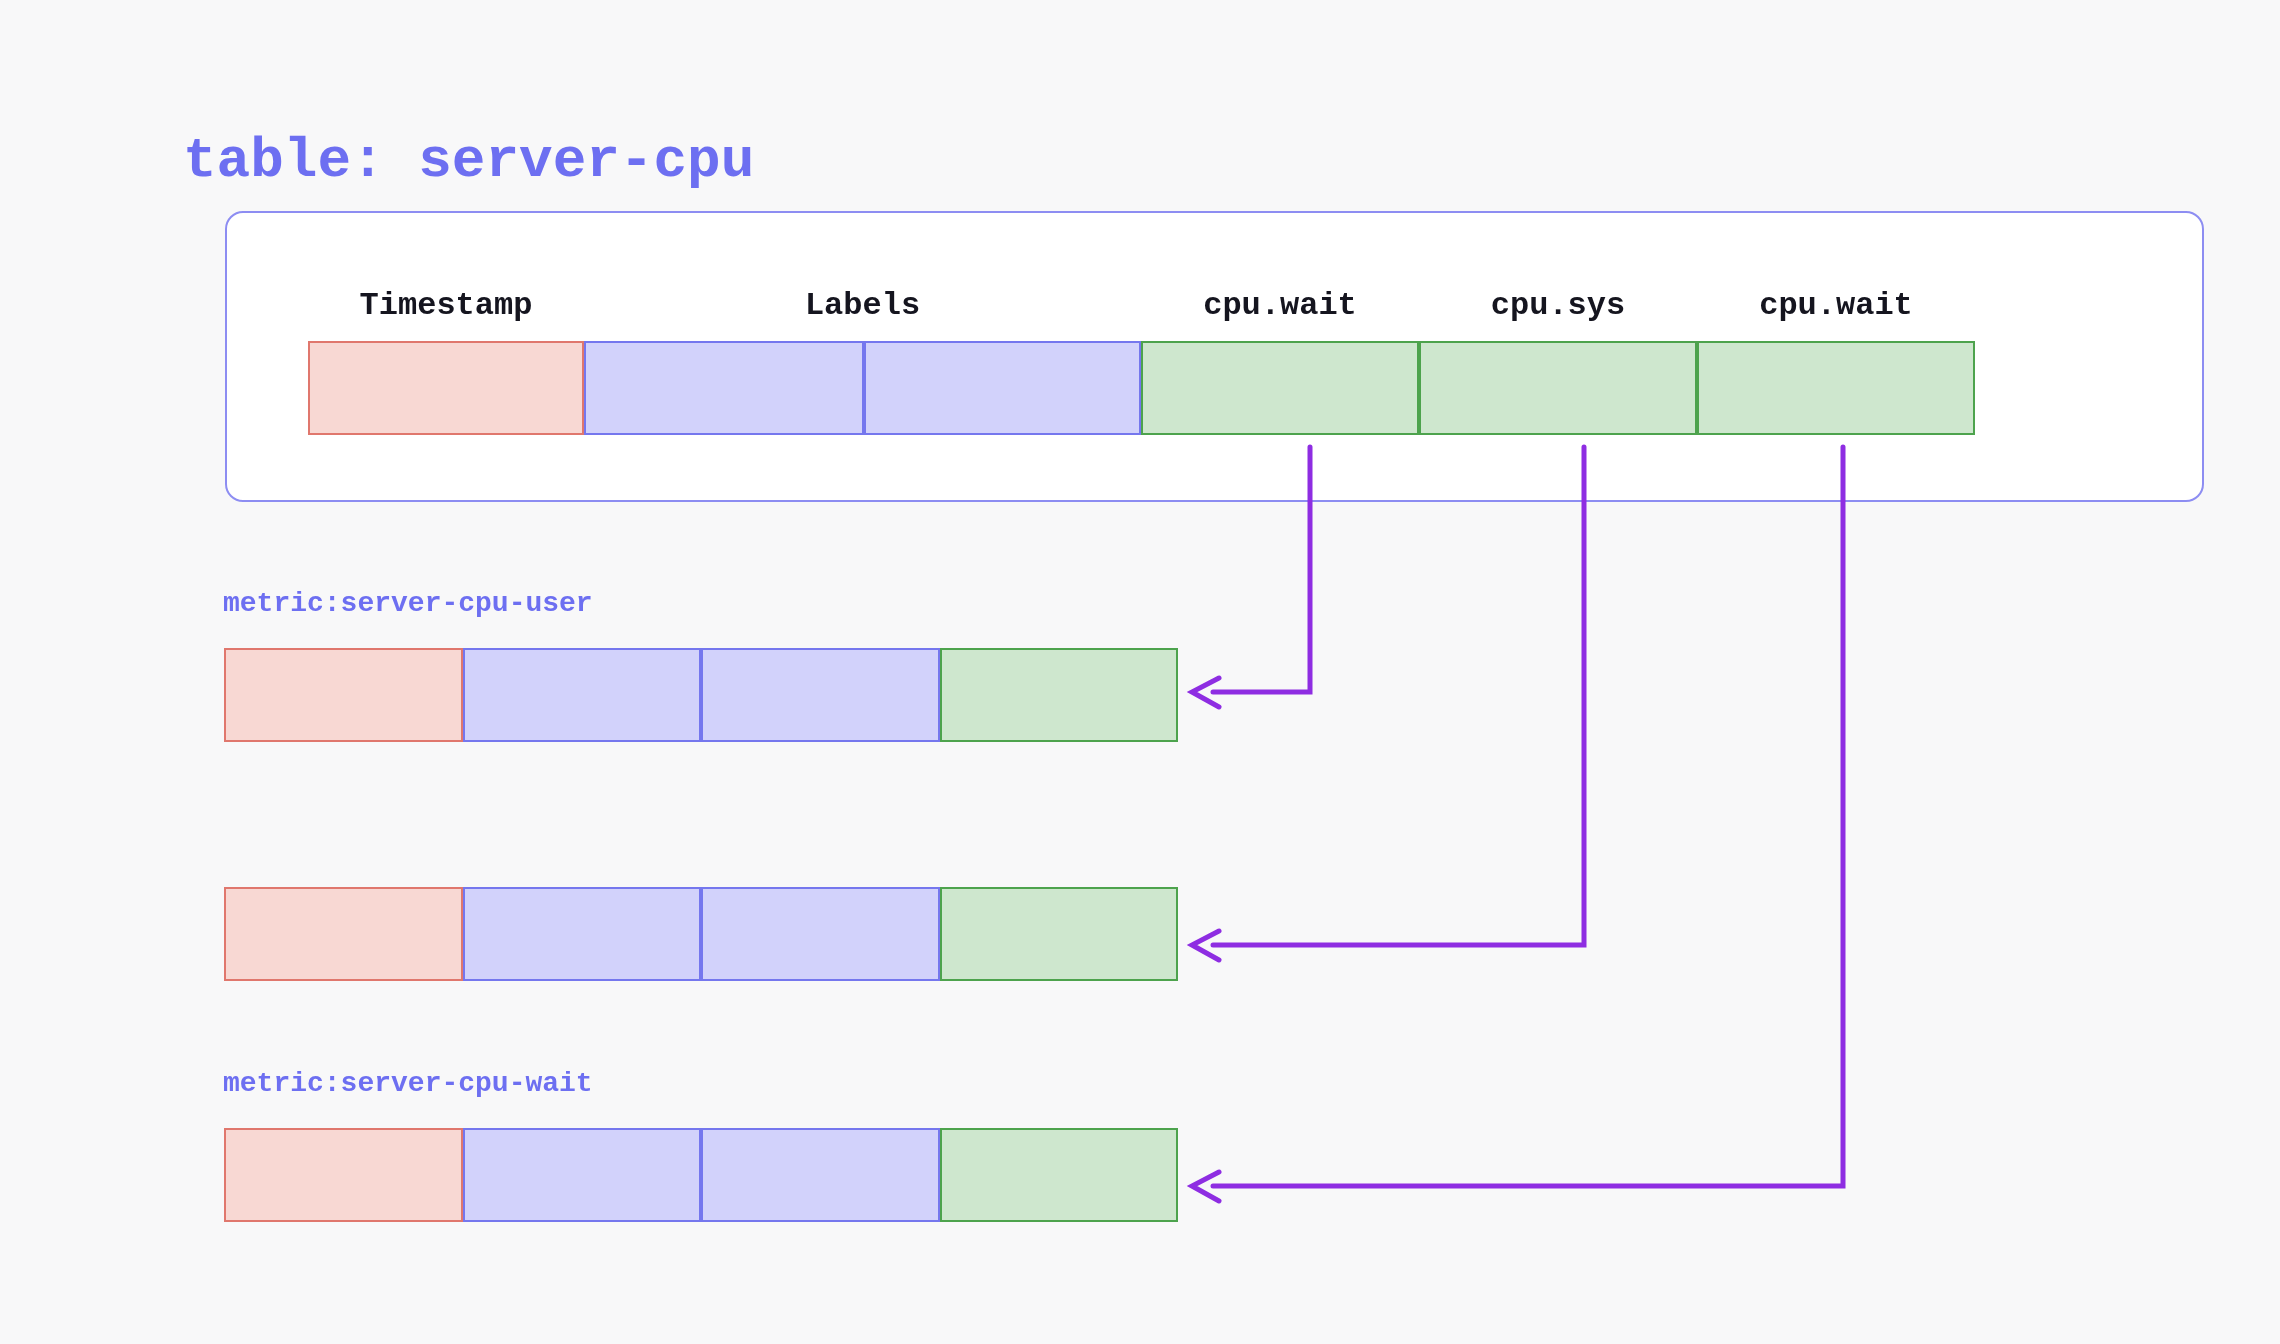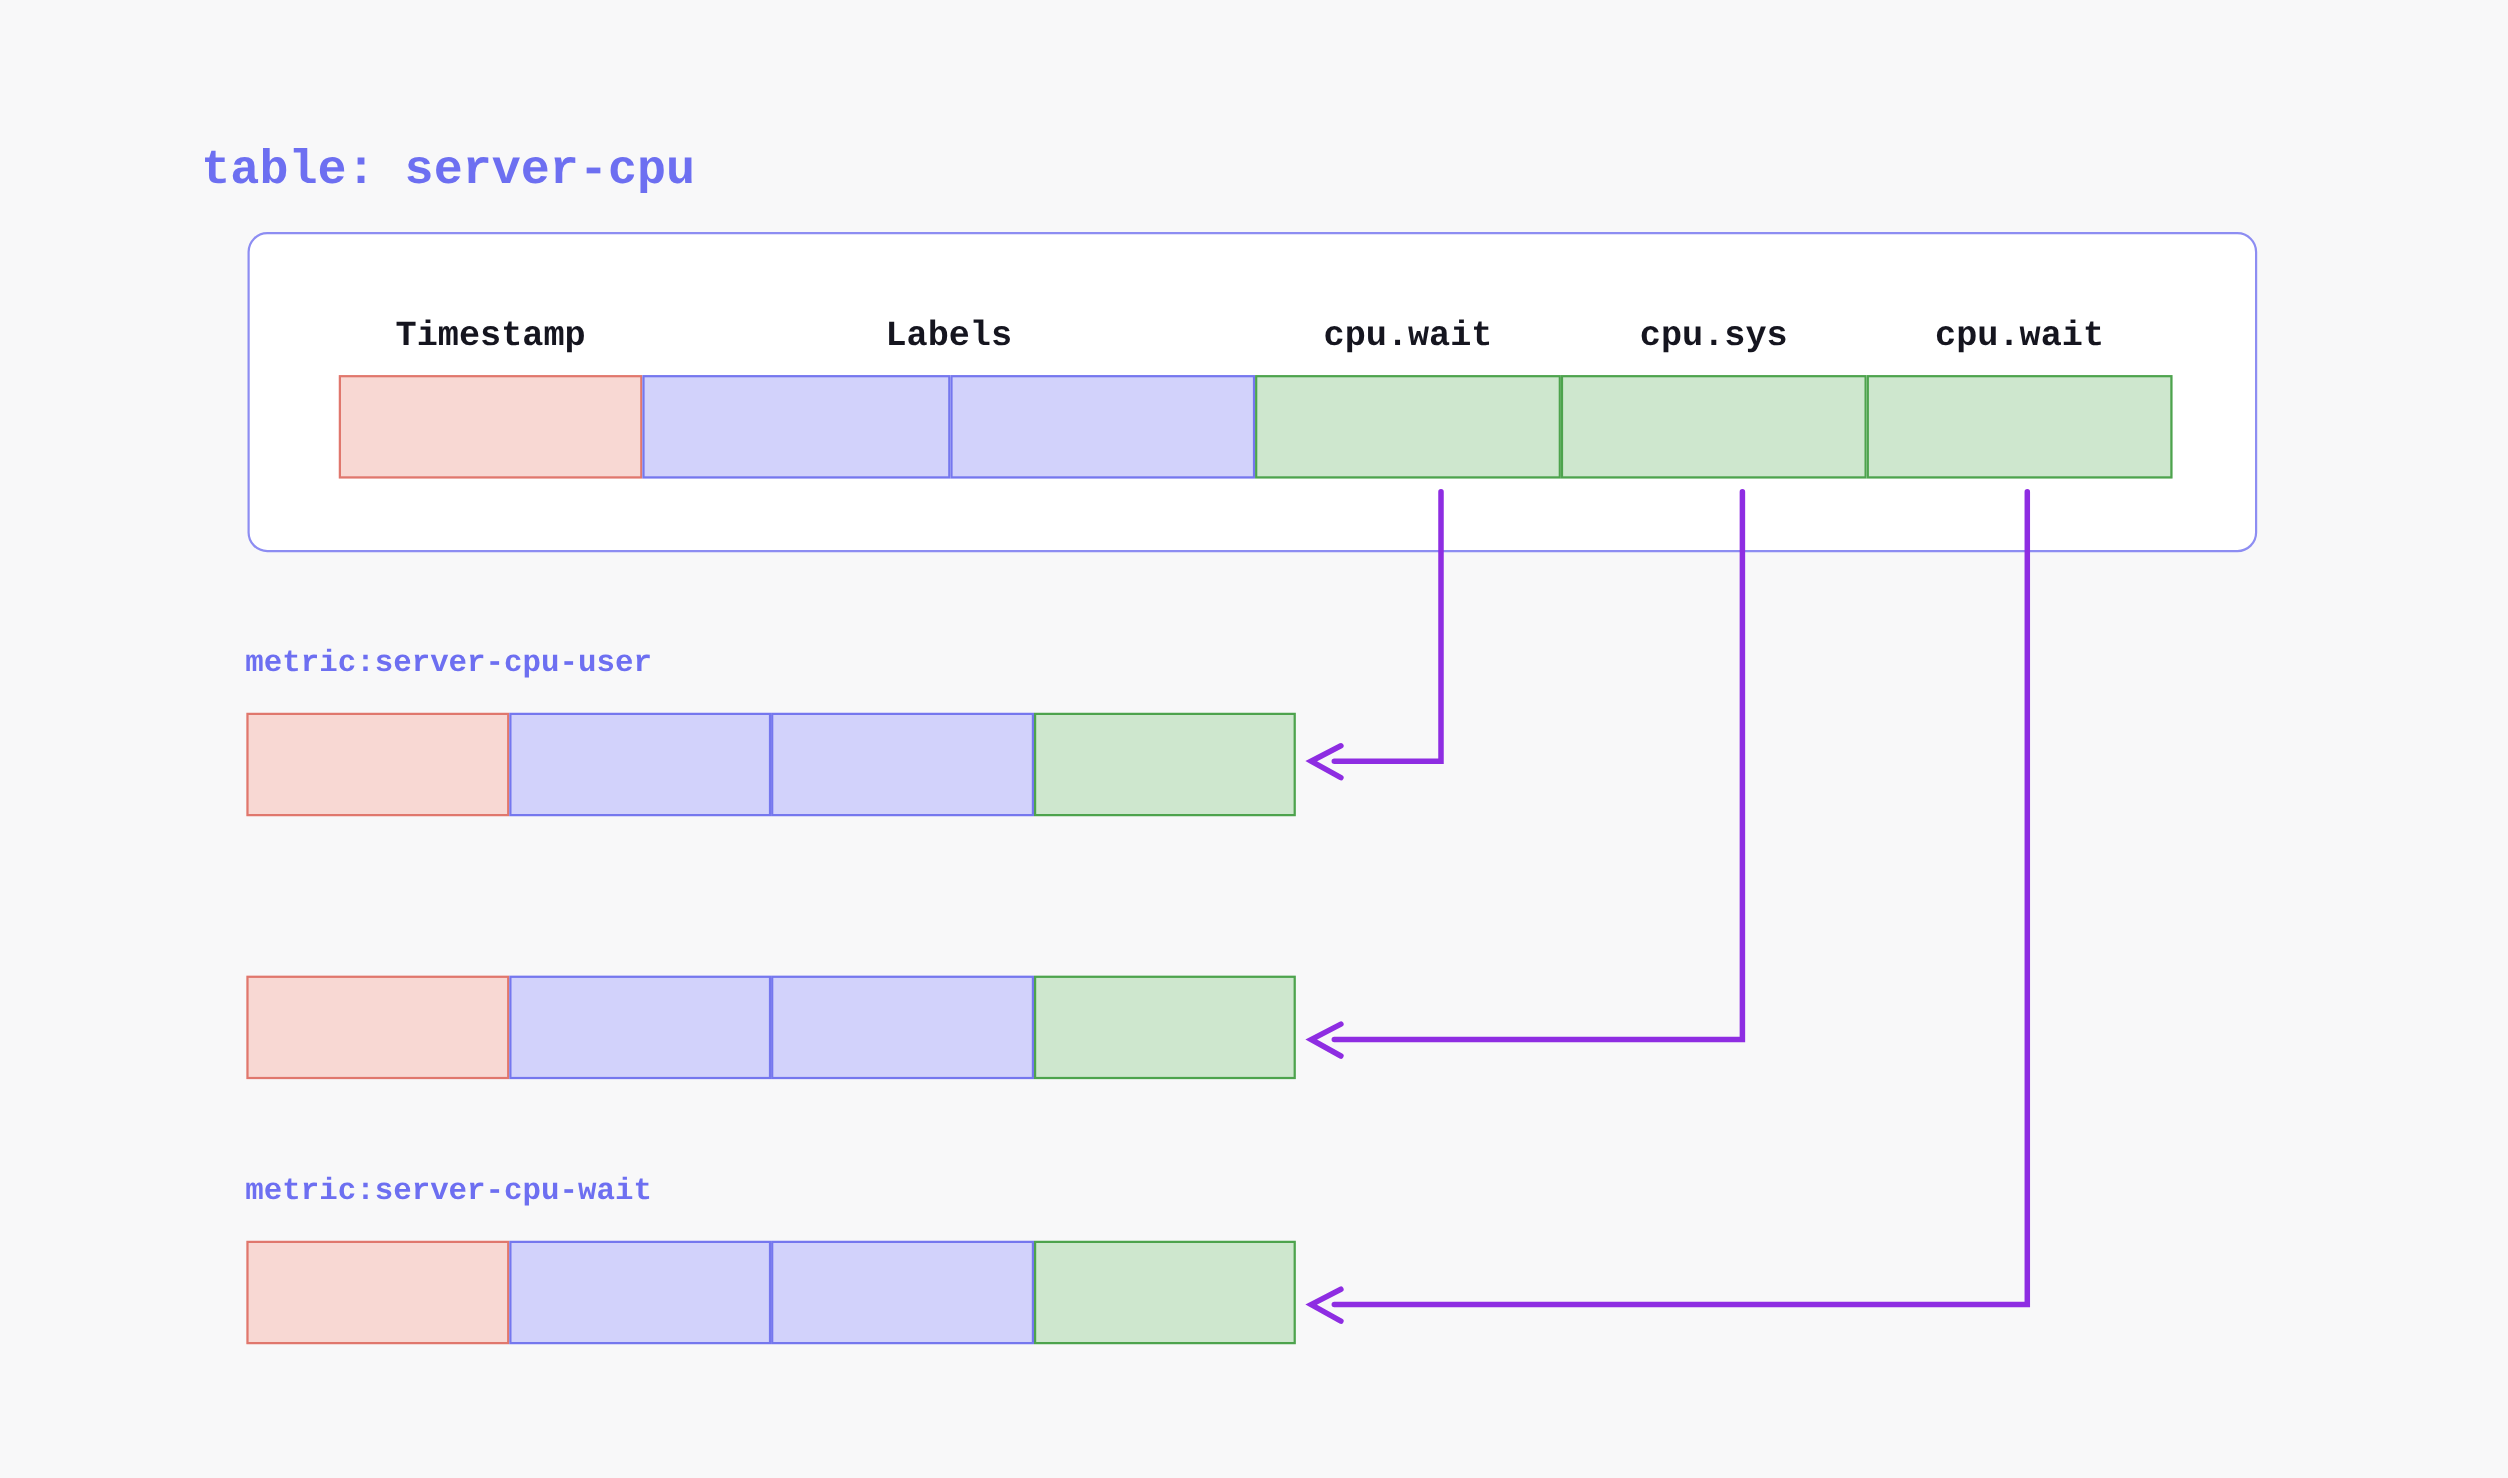--- a/index.html
+++ b/index.html
@@ -13,25 +13,25 @@
   *{margin:0;padding:0;box-sizing:border-box;}
   html,body{width:2280px;height:1344px;}
   body{
     background:var(--bg);
     font-family:"Liberation Mono", monospace;
     overflow:hidden;
   }
   .canvas{position:relative;width:2280px;height:1344px;}
   .title{
     position:absolute;left:183px;top:133px;
-    font-size:44px;line-height:1;font-weight:bold;
+    font-size:56px;line-height:1;font-weight:bold;
     color:var(--accent-text);white-space:pre;
   }
   .table-box{
-    position:absolute;left:225px;top:211px;width:1827px;height:291px;
+    position:absolute;left:225px;top:211px;width:1979px;height:291px;
     background:var(--panel-bg);
     border:2px solid var(--panel-border);
     border-radius:18px;
   }
   .col-header{
     position:absolute;top:73px;height:40px;
     font-size:32px;line-height:40px;font-weight:bold;
     color:var(--header-text);text-align:center;white-space:pre;
   }
   .cell{position:absolute;top:128px;height:94px;}

